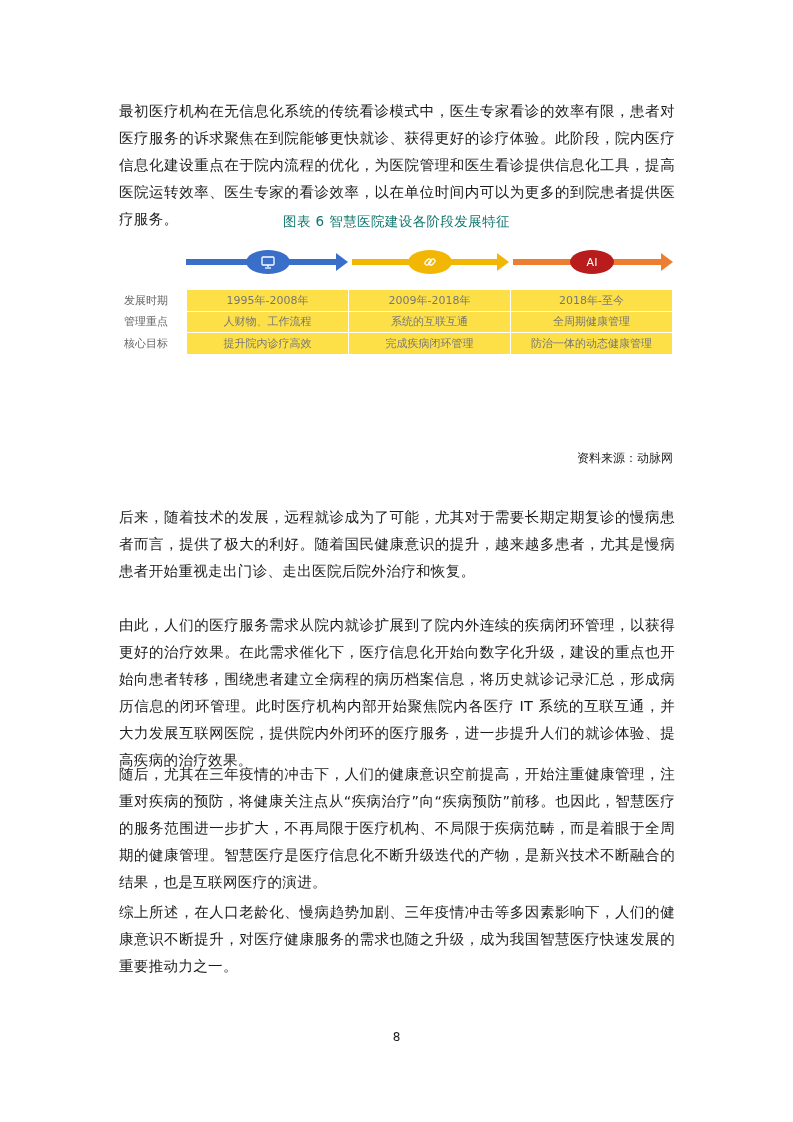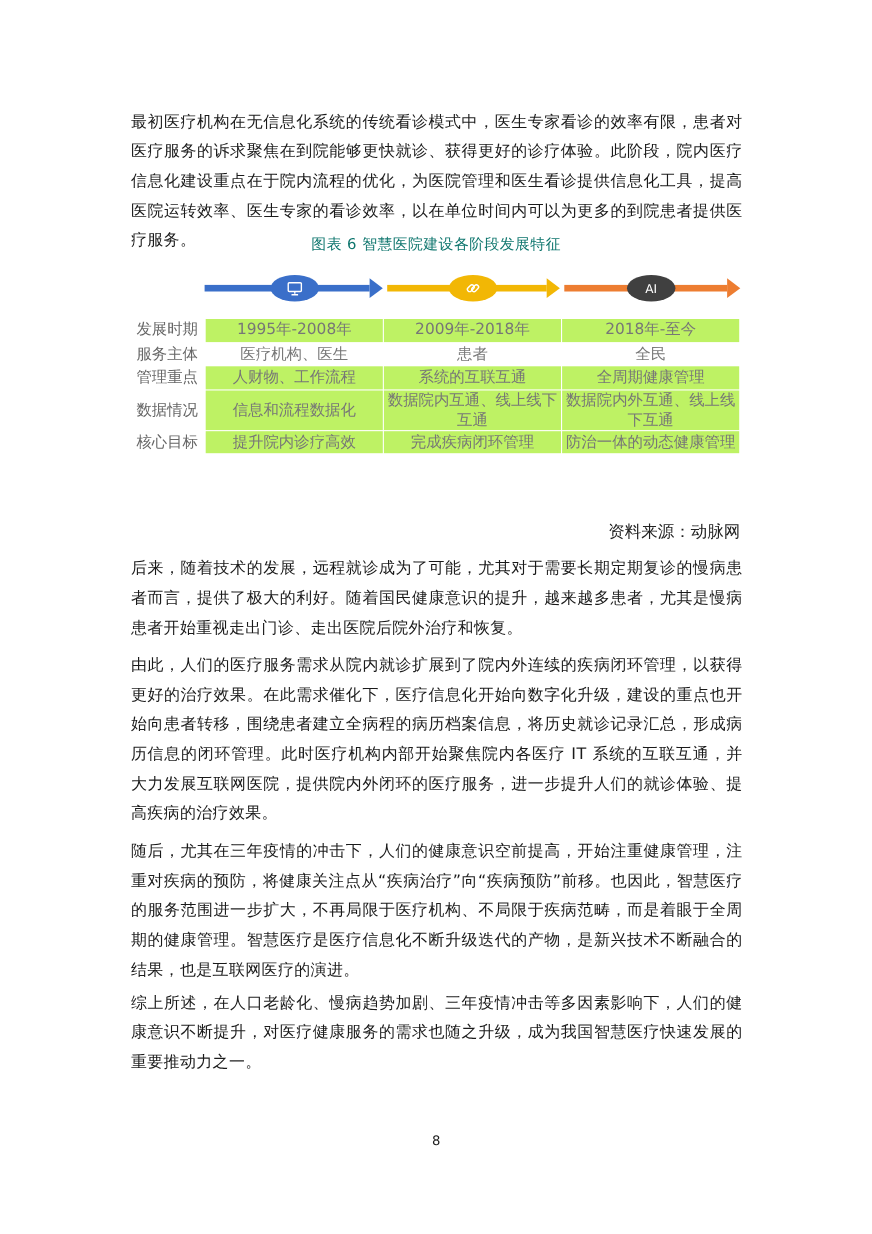--- a/index.html
+++ b/index.html
@@ -9,26 +9,26 @@
           line-height: 27px; letter-spacing: 0.35px; margin: 0; text-align: justify; }
   .caption { position: absolute; left: 0; width: 793px; top: 213px; text-align: center;
              font-size: 13.5px; color: #0f766e; letter-spacing: 0.4px; }
   .timeline { position: absolute; left: 186px; top: 247px; width: 490px; height: 30px; }
   .seg { position: absolute; top: 12px; height: 6px; }
   .arrowhead { position: absolute; top: 6px; width: 0; height: 0;
                border-top: 9px solid transparent; border-bottom: 9px solid transparent; }
   .oval { position: absolute; top: 3px; width: 44px; height: 24px; border-radius: 50%;
           display: flex; align-items: center; justify-content: center; color: #fff; font-size: 11px; }
   table.phases { position: absolute; left: 123px; top: 289px; width: 550px;
-                 border-collapse: separate; border-spacing: 1px 1px; font-size: 14px; color: #777; }
+                 border-collapse: separate; border-spacing: 1px 1px; font-size: 11px; color: #777; }
   table.phases td { height: 20.5px; text-align: center; padding: 0; }
   table.phases td.rowhead { width: 62px; text-align: left; background: #fff; color: #666; }
-  table.phases tr.shade td.cell { background: #bef264; }
+  table.phases tr.shade td.cell { background: #fde047; }
   table.phases td.cell { width: 161px; }
-  .source { position: absolute; right: 120px; top: 474px; font-size: 15px; color: #222; }
+  .source { position: absolute; right: 120px; top: 450px; font-size: 12px; color: #222; }
   .page-num { position: absolute; left: 0; width: 793px; top: 1030px; text-align: center; font-size: 12px; }
 </style>
 </head>
 <body>
 
 <p class="para" style="top:98px">最初医疗机构在无信息化系统的传统看诊模式中，医生专家看诊的效率有限，患者对医疗服务的诉求聚焦在到院能够更快就诊、获得更好的诊疗体验。此阶段，院内医疗信息化建设重点在于院内流程的优化，为医院管理和医生看诊提供信息化工具，提高医院运转效率、医生专家的看诊效率，以在单位时间内可以为更多的到院患者提供医疗服务。</p>
 
 <div class="caption">图表 6 智慧医院建设各阶段发展特征</div>
 
 <div class="timeline">
@@ -46,58 +46,46 @@
   <div class="arrowhead" style="left:311px;border-left:12px solid #f2b705"></div>
   <div class="oval" style="left:222px;background:#f2b705">
     <svg width="14" height="14" viewBox="0 0 14 14">
         <rect x="1.5" y="5" width="7" height="4" rx="2" transform="rotate(-45 5 7)" fill="none" stroke="#fff" stroke-width="1.3"></rect>
         <rect x="5.5" y="5" width="7" height="4" rx="2" transform="rotate(-45 9 7)" fill="none" stroke="#fff" stroke-width="1.3"></rect>
       </svg>
   </div>
 
   <div class="seg" style="left:327px;width:148px;background:#ed7d31"></div>
   <div class="arrowhead" style="left:475px;border-left:12px solid #ed7d31"></div>
-  <div class="oval" style="left:384px;background:#404040">AI</div>
+  <div class="oval" style="left:384px;background:#b91c1c">AI</div>
 </div>
 
 <table class="phases">
   <tbody>
       <tr class="shade">
     <td class="rowhead">发展时期</td>
     <td class="cell">1995年-2008年</td>
     <td class="cell">2009年-2018年</td>
     <td class="cell">2018年-至今</td>
   </tr>
-  <tr>
-    <td class="rowhead">服务主体</td>
-    <td class="cell">医疗机构、医生</td>
-    <td class="cell">患者</td>
-    <td class="cell">全民</td>
-  </tr>
   <tr class="shade">
     <td class="rowhead">管理重点</td>
     <td class="cell">人财物、工作流程</td>
     <td class="cell">系统的互联互通</td>
     <td class="cell">全周期健康管理</td>
-  </tr>
-  <tr class="shade">
-    <td class="rowhead">数据情况</td>
-    <td class="cell">信息和流程数据化</td>
-    <td class="cell">数据院内互通、线上线下互通</td>
-    <td class="cell">数据院内外互通、线上线下互通</td>
   </tr>
   <tr class="shade">
     <td class="rowhead">核心目标</td>
     <td class="cell">提升院内诊疗高效</td>
     <td class="cell">完成疾病闭环管理</td>
     <td class="cell">防治一体的动态健康管理</td>
   </tr>
 </tbody>
   </table>
 
 <div class="source">资料来源：动脉网</div>
 
 <p class="para" style="top:504px">后来，随着技术的发展，远程就诊成为了可能，尤其对于需要长期定期复诊的慢病患者而言，提供了极大的利好。随着国民健康意识的提升，越来越多患者，尤其是慢病患者开始重视走出门诊、走出医院后院外治疗和恢复。</p>
-<p class="para" style="top:592px">由此，人们的医疗服务需求从院内就诊扩展到了院内外连续的疾病闭环管理，以获得更好的治疗效果。在此需求催化下，医疗信息化开始向数字化升级，建设的重点也开始向患者转移，围绕患者建立全病程的病历档案信息，将历史就诊记录汇总，形成病历信息的闭环管理。此时医疗机构内部开始聚焦院内各医疗 IT 系统的互联互通，并大力发展互联网医院，提供院内外闭环的医疗服务，进一步提升人们的就诊体验、提高疾病的治疗效果。</p>
+<p class="para" style="top:612px">由此，人们的医疗服务需求从院内就诊扩展到了院内外连续的疾病闭环管理，以获得更好的治疗效果。在此需求催化下，医疗信息化开始向数字化升级，建设的重点也开始向患者转移，围绕患者建立全病程的病历档案信息，将历史就诊记录汇总，形成病历信息的闭环管理。此时医疗机构内部开始聚焦院内各医疗 IT 系统的互联互通，并大力发展互联网医院，提供院内外闭环的医疗服务，进一步提升人们的就诊体验、提高疾病的治疗效果。</p>
 <p class="para" style="top:761px">随后，尤其在三年疫情的冲击下，人们的健康意识空前提高，开始注重健康管理，注重对疾病的预防，将健康关注点从“疾病治疗”向“疾病预防”前移。也因此，智慧医疗的服务范围进一步扩大，不再局限于医疗机构、不局限于疾病范畴，而是着眼于全周期的健康管理。智慧医疗是医疗信息化不断升级迭代的产物，是新兴技术不断融合的结果，也是互联网医疗的演进。</p>
 <p class="para" style="top:899px">综上所述，在人口老龄化、慢病趋势加剧、三年疫情冲击等多因素影响下，人们的健康意识不断提升，对医疗健康服务的需求也随之升级，成为我国智慧医疗快速发展的重要推动力之一。</p>
 
 <div class="page-num">8</div>
 
 </body></html>

